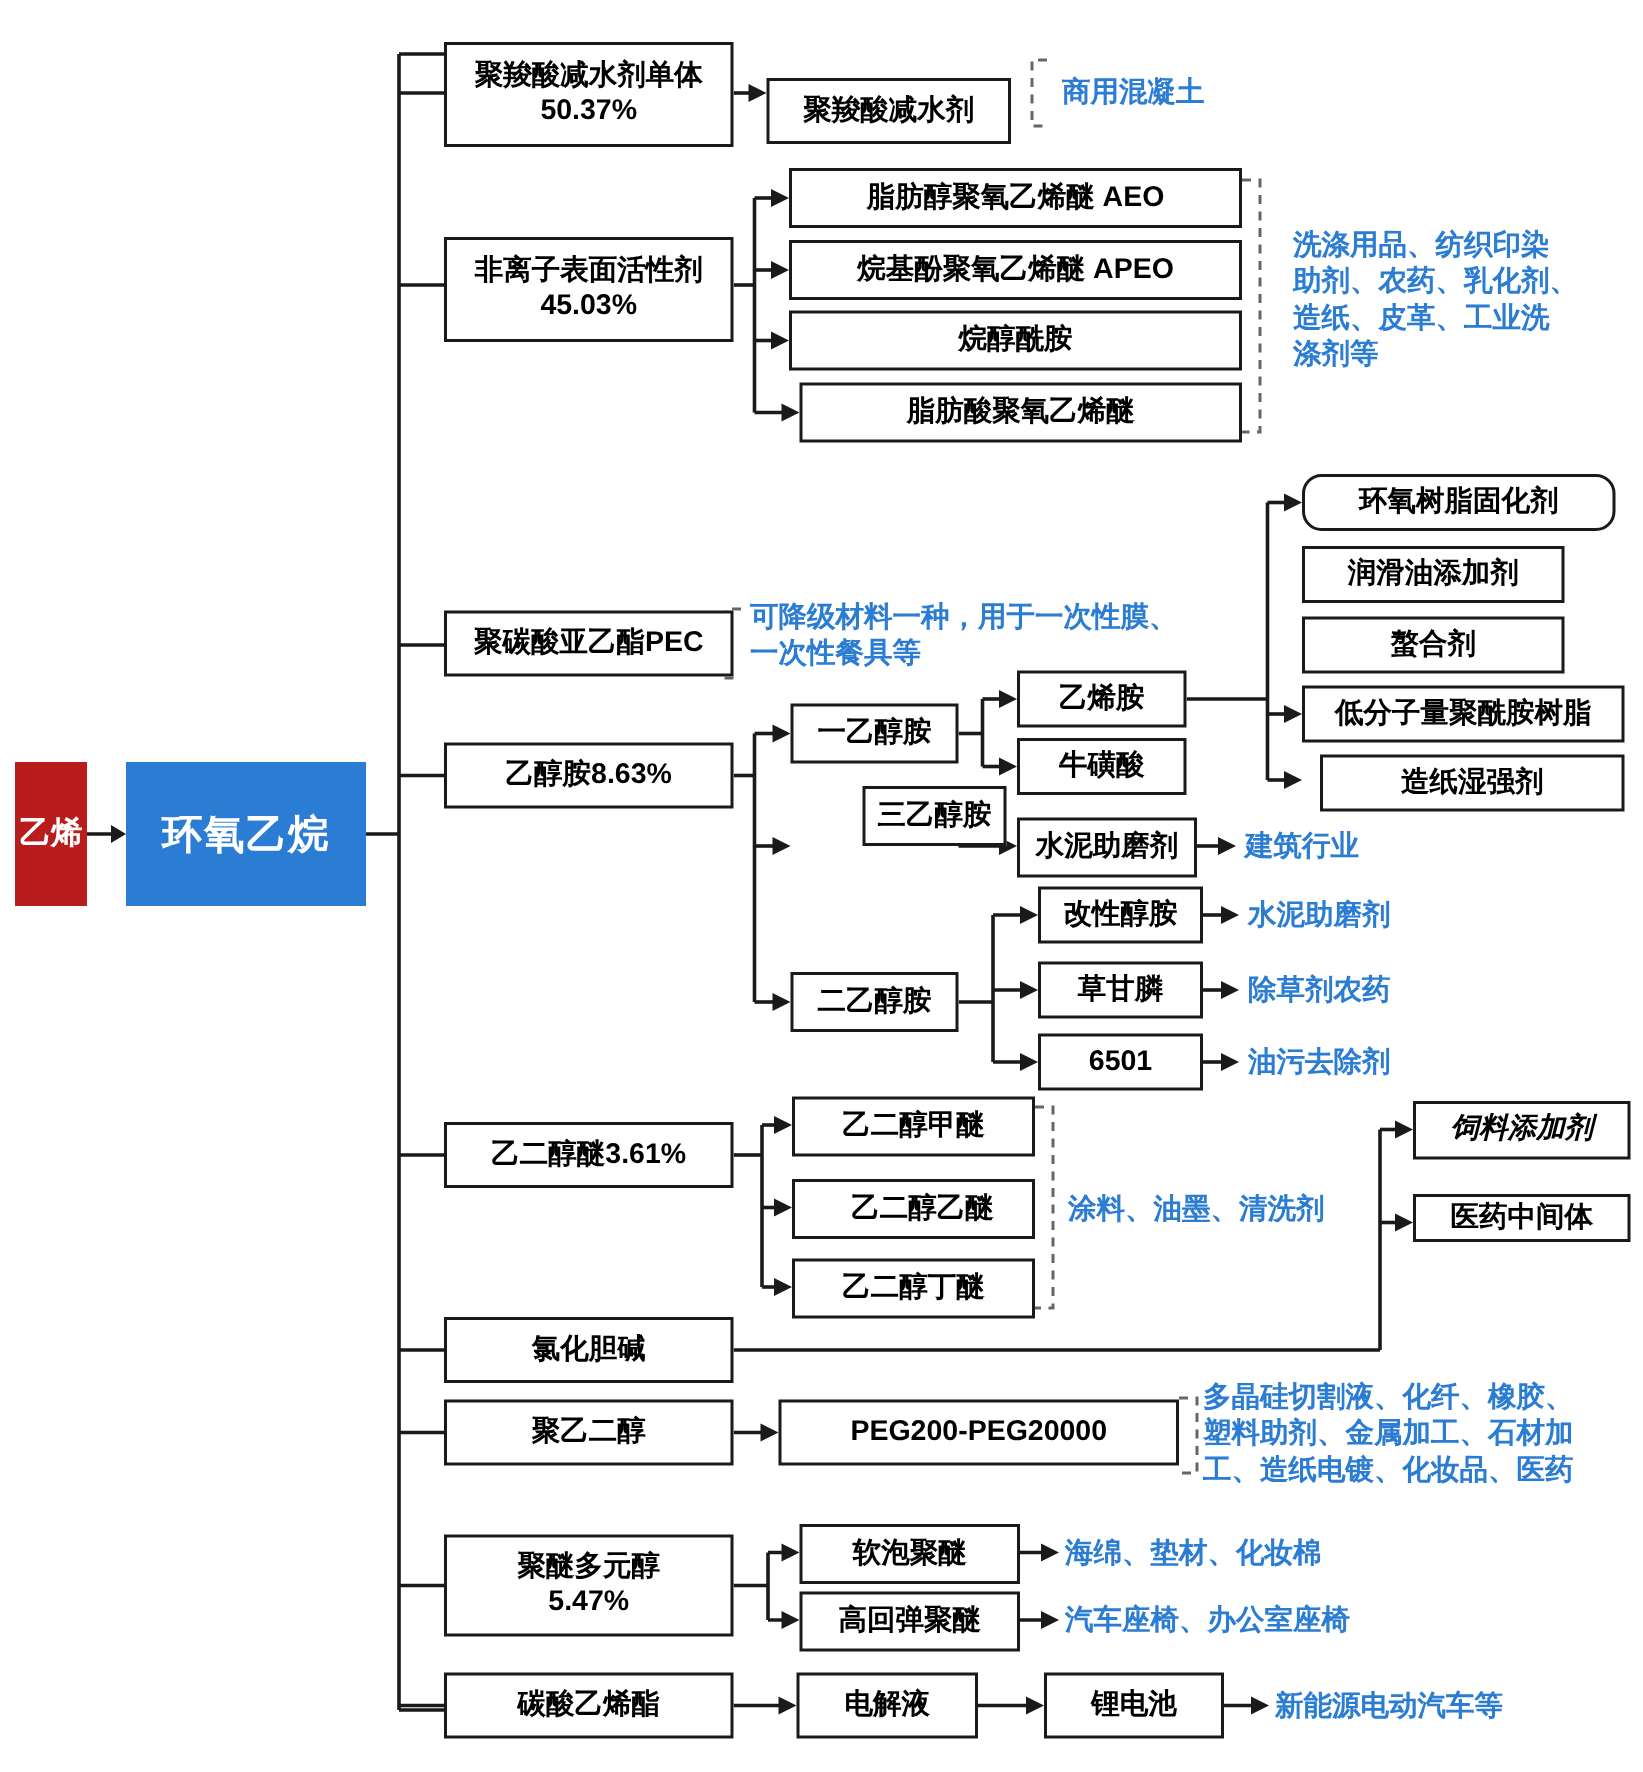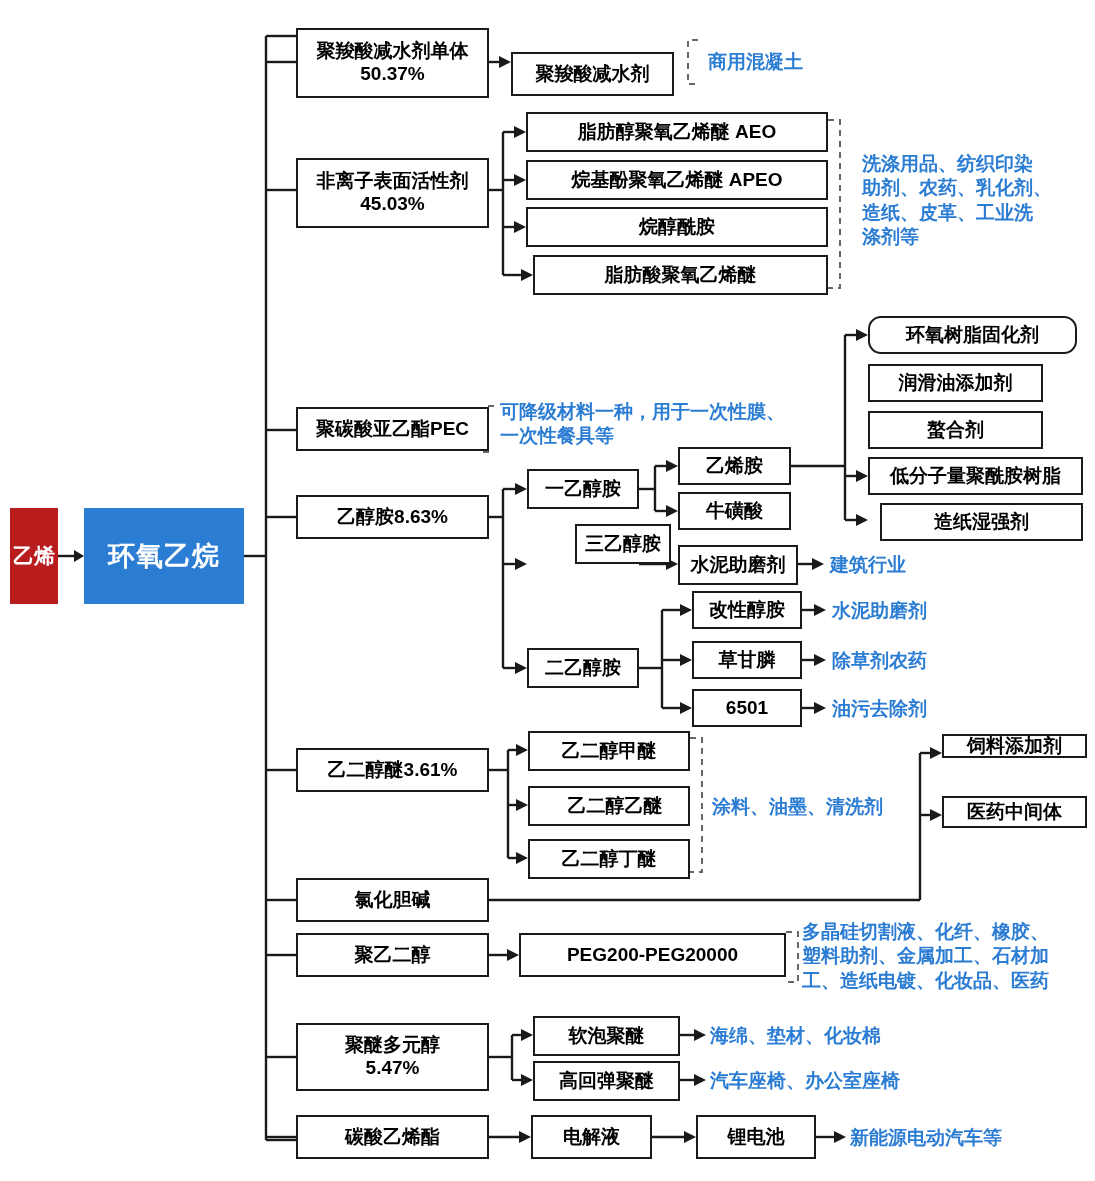--- a/index.html
+++ b/index.html
@@ -284,21 +284,21 @@
   <div class="node sq" style="left:528px;top:731px;width:162px;height:40px;">
     <span>乙二醇甲醚</span>
   </div>
   <div class="node sq" style="left:528px;top:786px;width:162px;height:40px;padding-left:16px;">
     <span>乙二醇乙醚</span>
   </div>
   <div class="node sq" style="left:528px;top:839px;width:162px;height:40px;">
     <span>乙二醇丁醚</span>
   </div>
 
-  <div class="node sq" style="left:942px;top:734px;width:145px;height:24px;">
+  <div class="node sq" style="left:942px;top:734px;width:145px;height:39px;font-style:italic;">
     <span>饲料添加剂</span>
   </div>
   <div class="node sq" style="left:942px;top:796px;width:145px;height:32px;">
     <span>医药中间体</span>
   </div>
 
   <div class="node sq" style="left:519px;top:933px;width:267px;height:44px;">
     <span>PEG200-PEG20000</span>
   </div>
 

